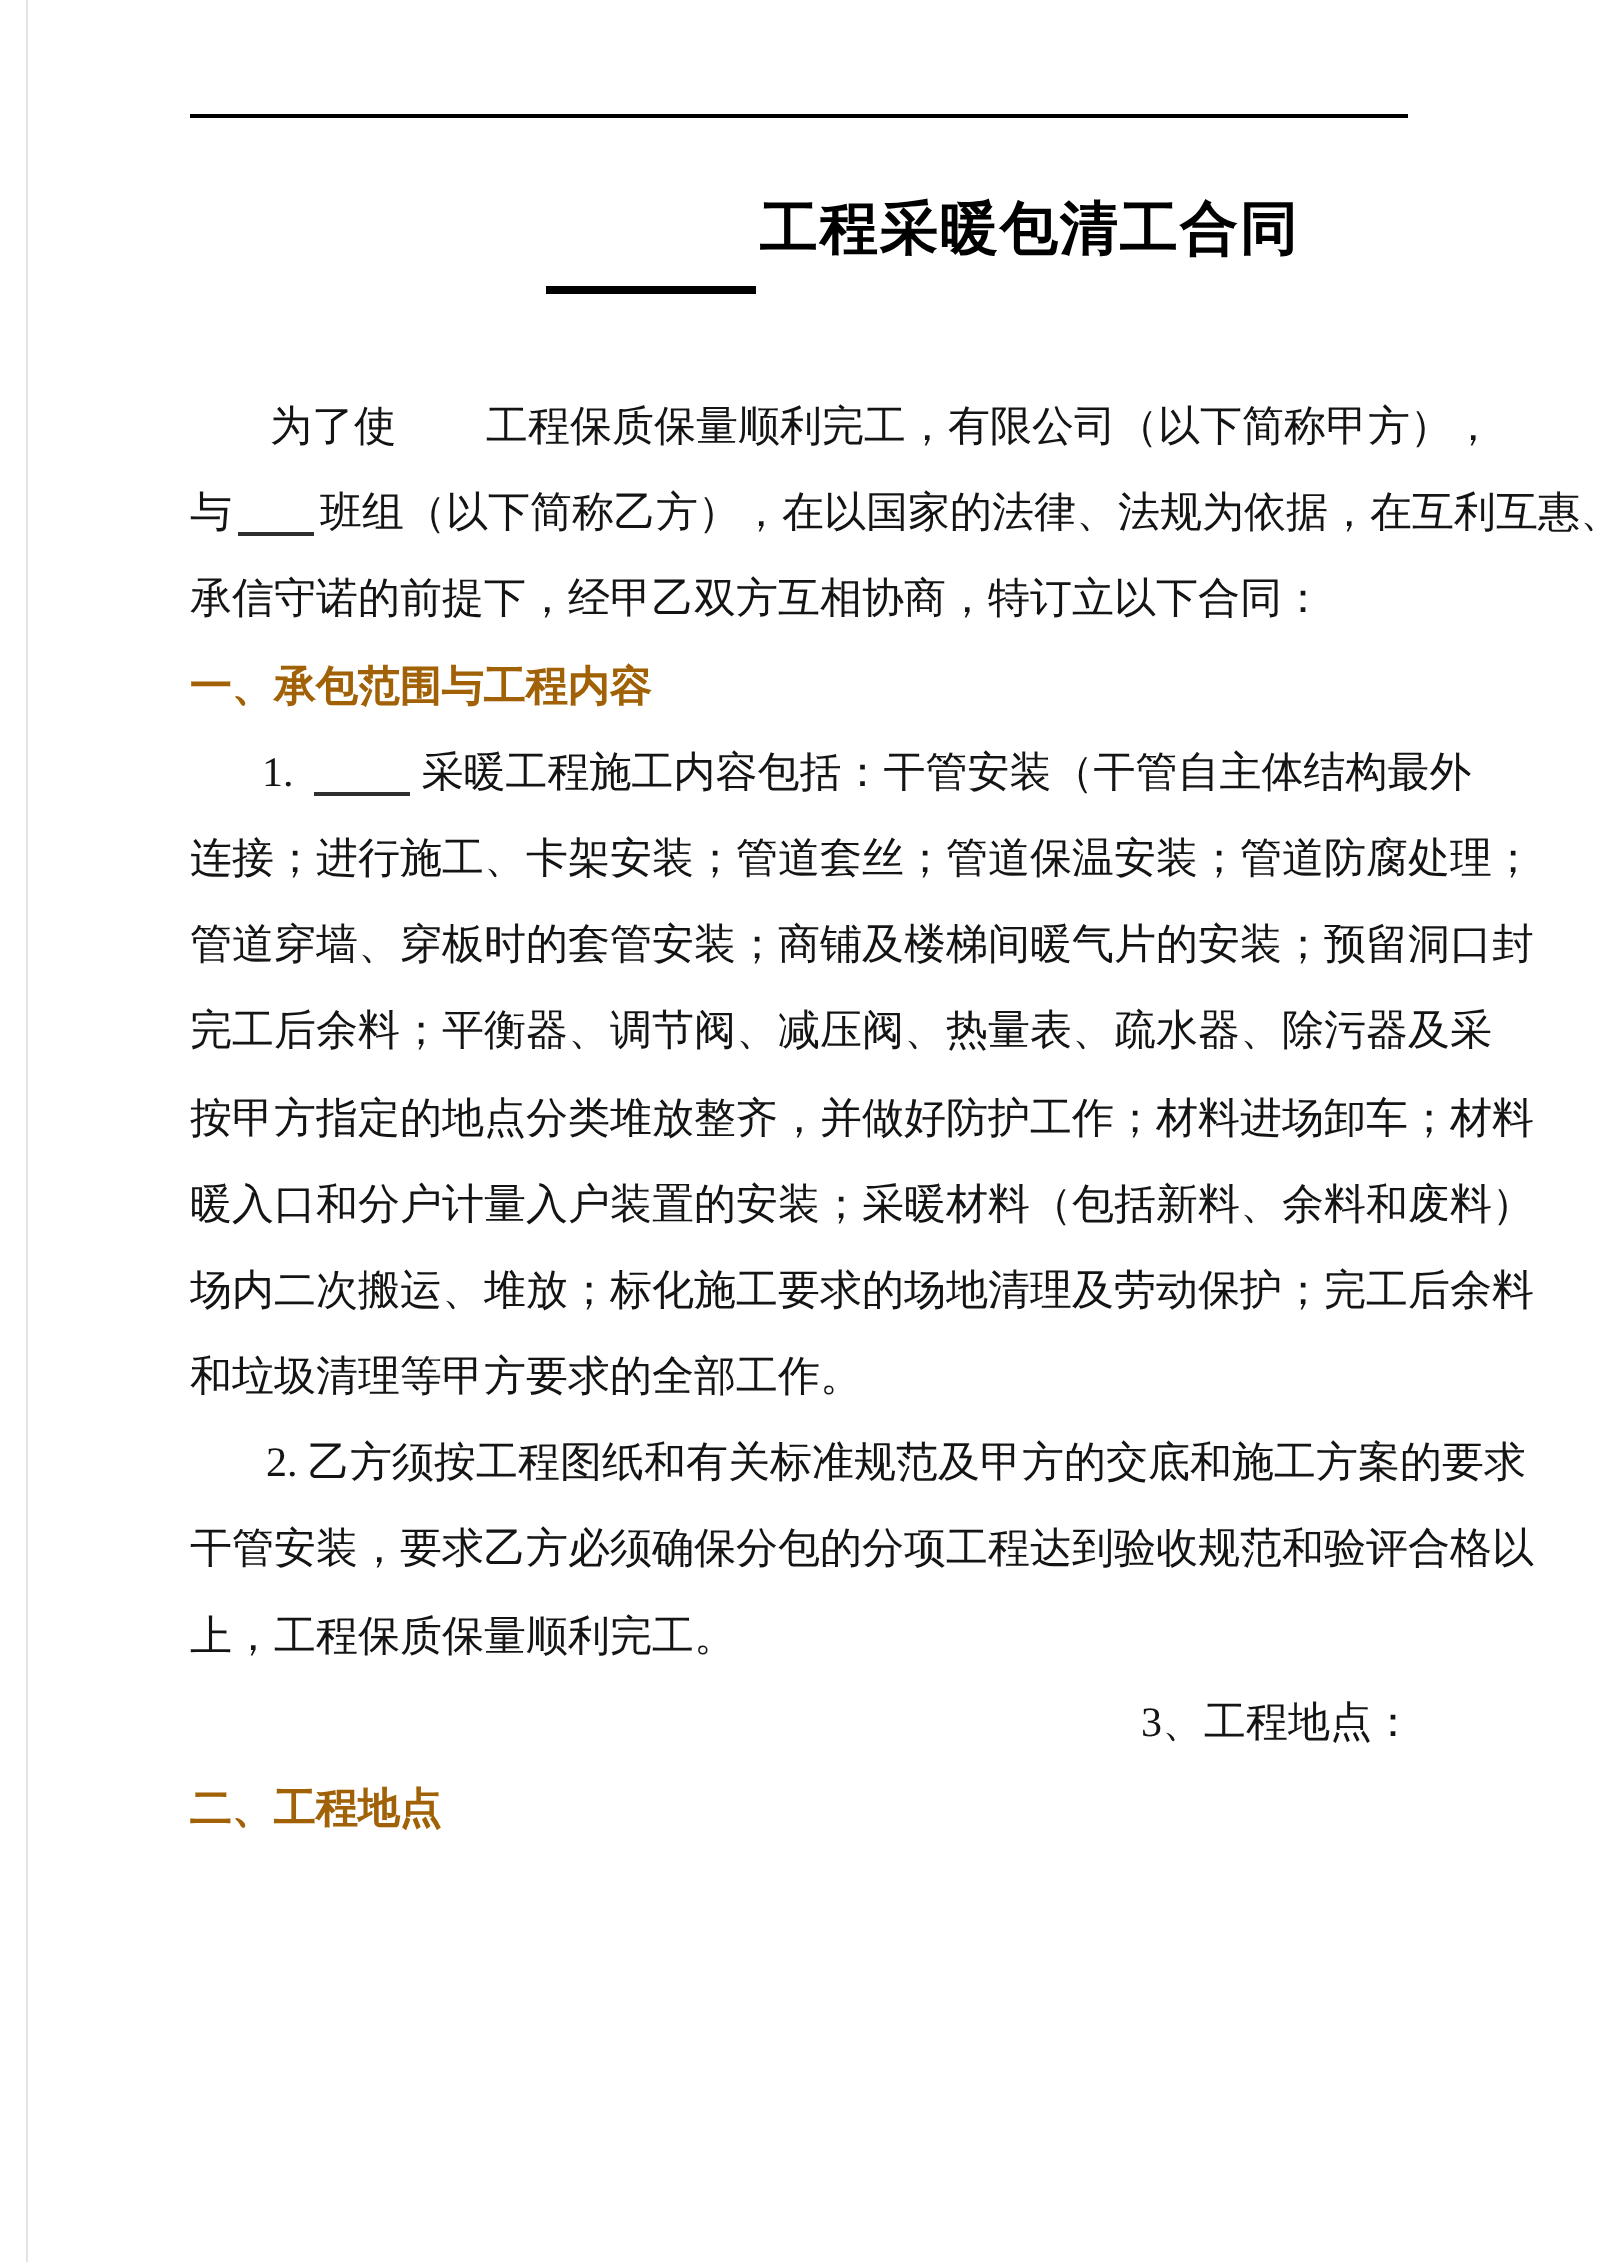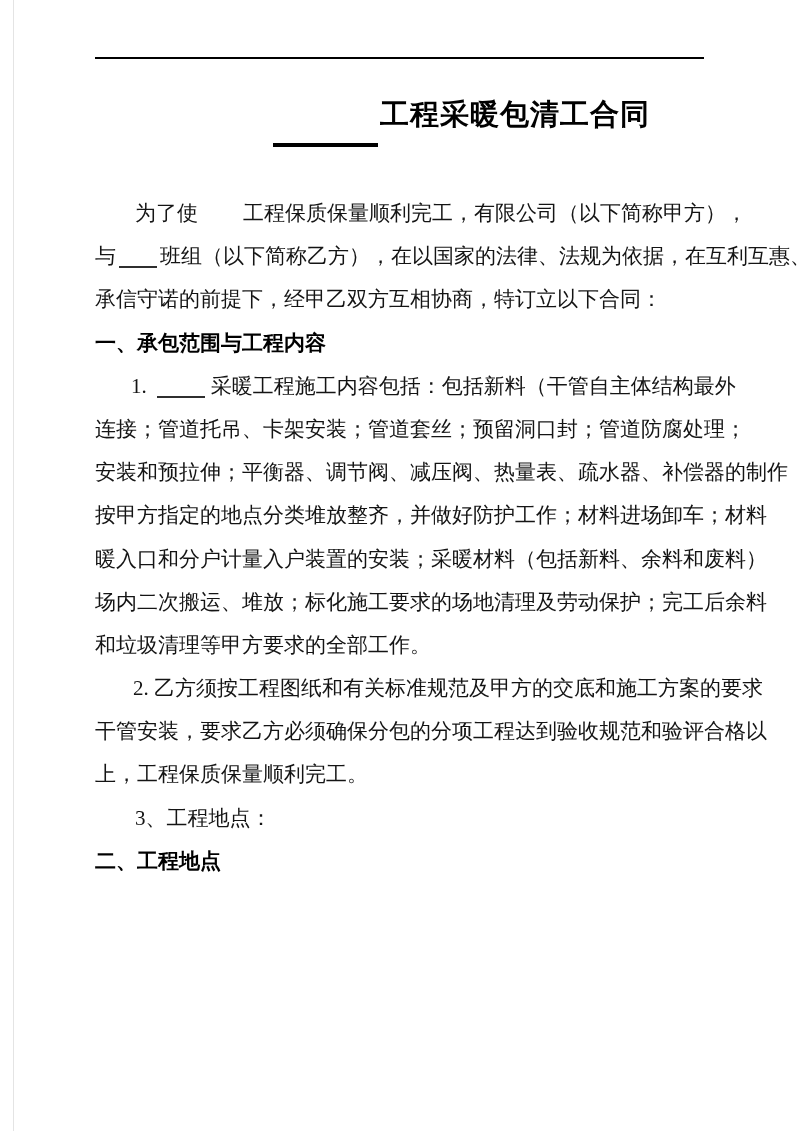--- a/index.html
+++ b/index.html
@@ -58,21 +58,21 @@
     font-size: 21px;
     color: #141414;
   }
   .line {
     height: 43.2px;
     line-height: 43.2px;
     white-space: nowrap;
   }
   .line.bold {
     font-weight: bold;
-    color: #000000;
+    color: #a16207;
   }
   .gap {
     display: inline-block;
   }
   .blank {
     display: inline-block;
     height: 14px;
     border-bottom: 2px solid #2f2f2f;
     vertical-align: -5px;
   }
@@ -83,26 +83,27 @@
 <div class="page">
   <div class="scan-artifact"></div>
   <div class="header-rule"></div>
   <div class="title-blank"></div>
   <div class="title-text">工程采暖包清工合同</div>
   <div class="doc">
       <div class="line" style="padding-left: 40px; font-family: Liberation Serif, serif;"><span>为了使</span><span class="gap" style="width: 45px;"></span><span>工程保质保量顺利完工，有限公司（以下简称甲方），</span></div>
       <div class="line"><span>与</span><span class="gap" style="width: 3px;"></span><span class="blank" style="width: 38px;"></span><span class="gap" style="width: 3px;"></span><span>班组（以下简称乙方），在以国家的法律、法规为依据，在互利互惠、</span></div>
       <div class="line"><span>承信守诺的前提下，经甲乙双方互相协商，特订立以下合同：</span></div>
       <div class="line bold"><span>一、承包范围与工程内容</span></div>
-      <div class="line" style="padding-left: 36px;"><span>1.</span><span class="gap" style="width: 10px;"></span><span class="blank" style="width: 48px;"></span><span class="gap" style="width: 6px;"></span><span>采暖工程施工内容包括：包括新料（干管自主体结构最外</span></div>
-      <div class="line"><span>连接；管道托吊、卡架安装；管道套丝；预留洞口封；管道防腐处理；</span></div>
-      <div class="line"><span>安装和预拉伸；平衡器、调节阀、减压阀、热量表、疏水器、补偿器的制作</span></div>
+      <div class="line" style="padding-left: 36px;"><span>1.</span><span class="gap" style="width: 10px;"></span><span class="blank" style="width: 48px;"></span><span class="gap" style="width: 6px;"></span><span>采暖工程施工内容包括：干管安装（干管自主体结构最外</span></div>
+      <div class="line"><span>连接；进行施工、卡架安装；管道套丝；管道保温安装；管道防腐处理；</span></div>
+      <div class="line"><span>管道穿墙、穿板时的套管安装；商铺及楼梯间暖气片的安装；预留洞口封</span></div>
+      <div class="line"><span>完工后余料；平衡器、调节阀、减压阀、热量表、疏水器、除污器及采</span></div>
       <div class="line"><span>按甲方指定的地点分类堆放整齐，并做好防护工作；材料进场卸车；材料</span></div>
       <div class="line"><span>暖入口和分户计量入户装置的安装；采暖材料（包括新料、余料和废料）</span></div>
       <div class="line"><span>场内二次搬运、堆放；标化施工要求的场地清理及劳动保护；完工后余料</span></div>
       <div class="line"><span>和垃圾清理等甲方要求的全部工作。</span></div>
       <div class="line" style="padding-left: 38px;"><span>2. 乙方须按工程图纸和有关标准规范及甲方的交底和施工方案的要求</span></div>
       <div class="line"><span>干管安装，要求乙方必须确保分包的分项工程达到验收规范和验评合格以</span></div>
       <div class="line"><span>上，工程保质保量顺利完工。</span></div>
-      <div class="line" style="padding-left: 40px;"><span>3、工程地点：</span></div>
+      <div class="line" style="padding-left: 40px; text-align: right;"><span>3、工程地点：</span></div>
       <div class="line bold"><span>二、工程地点</span></div>
     </div>
 </div>
 
 </body></html>

